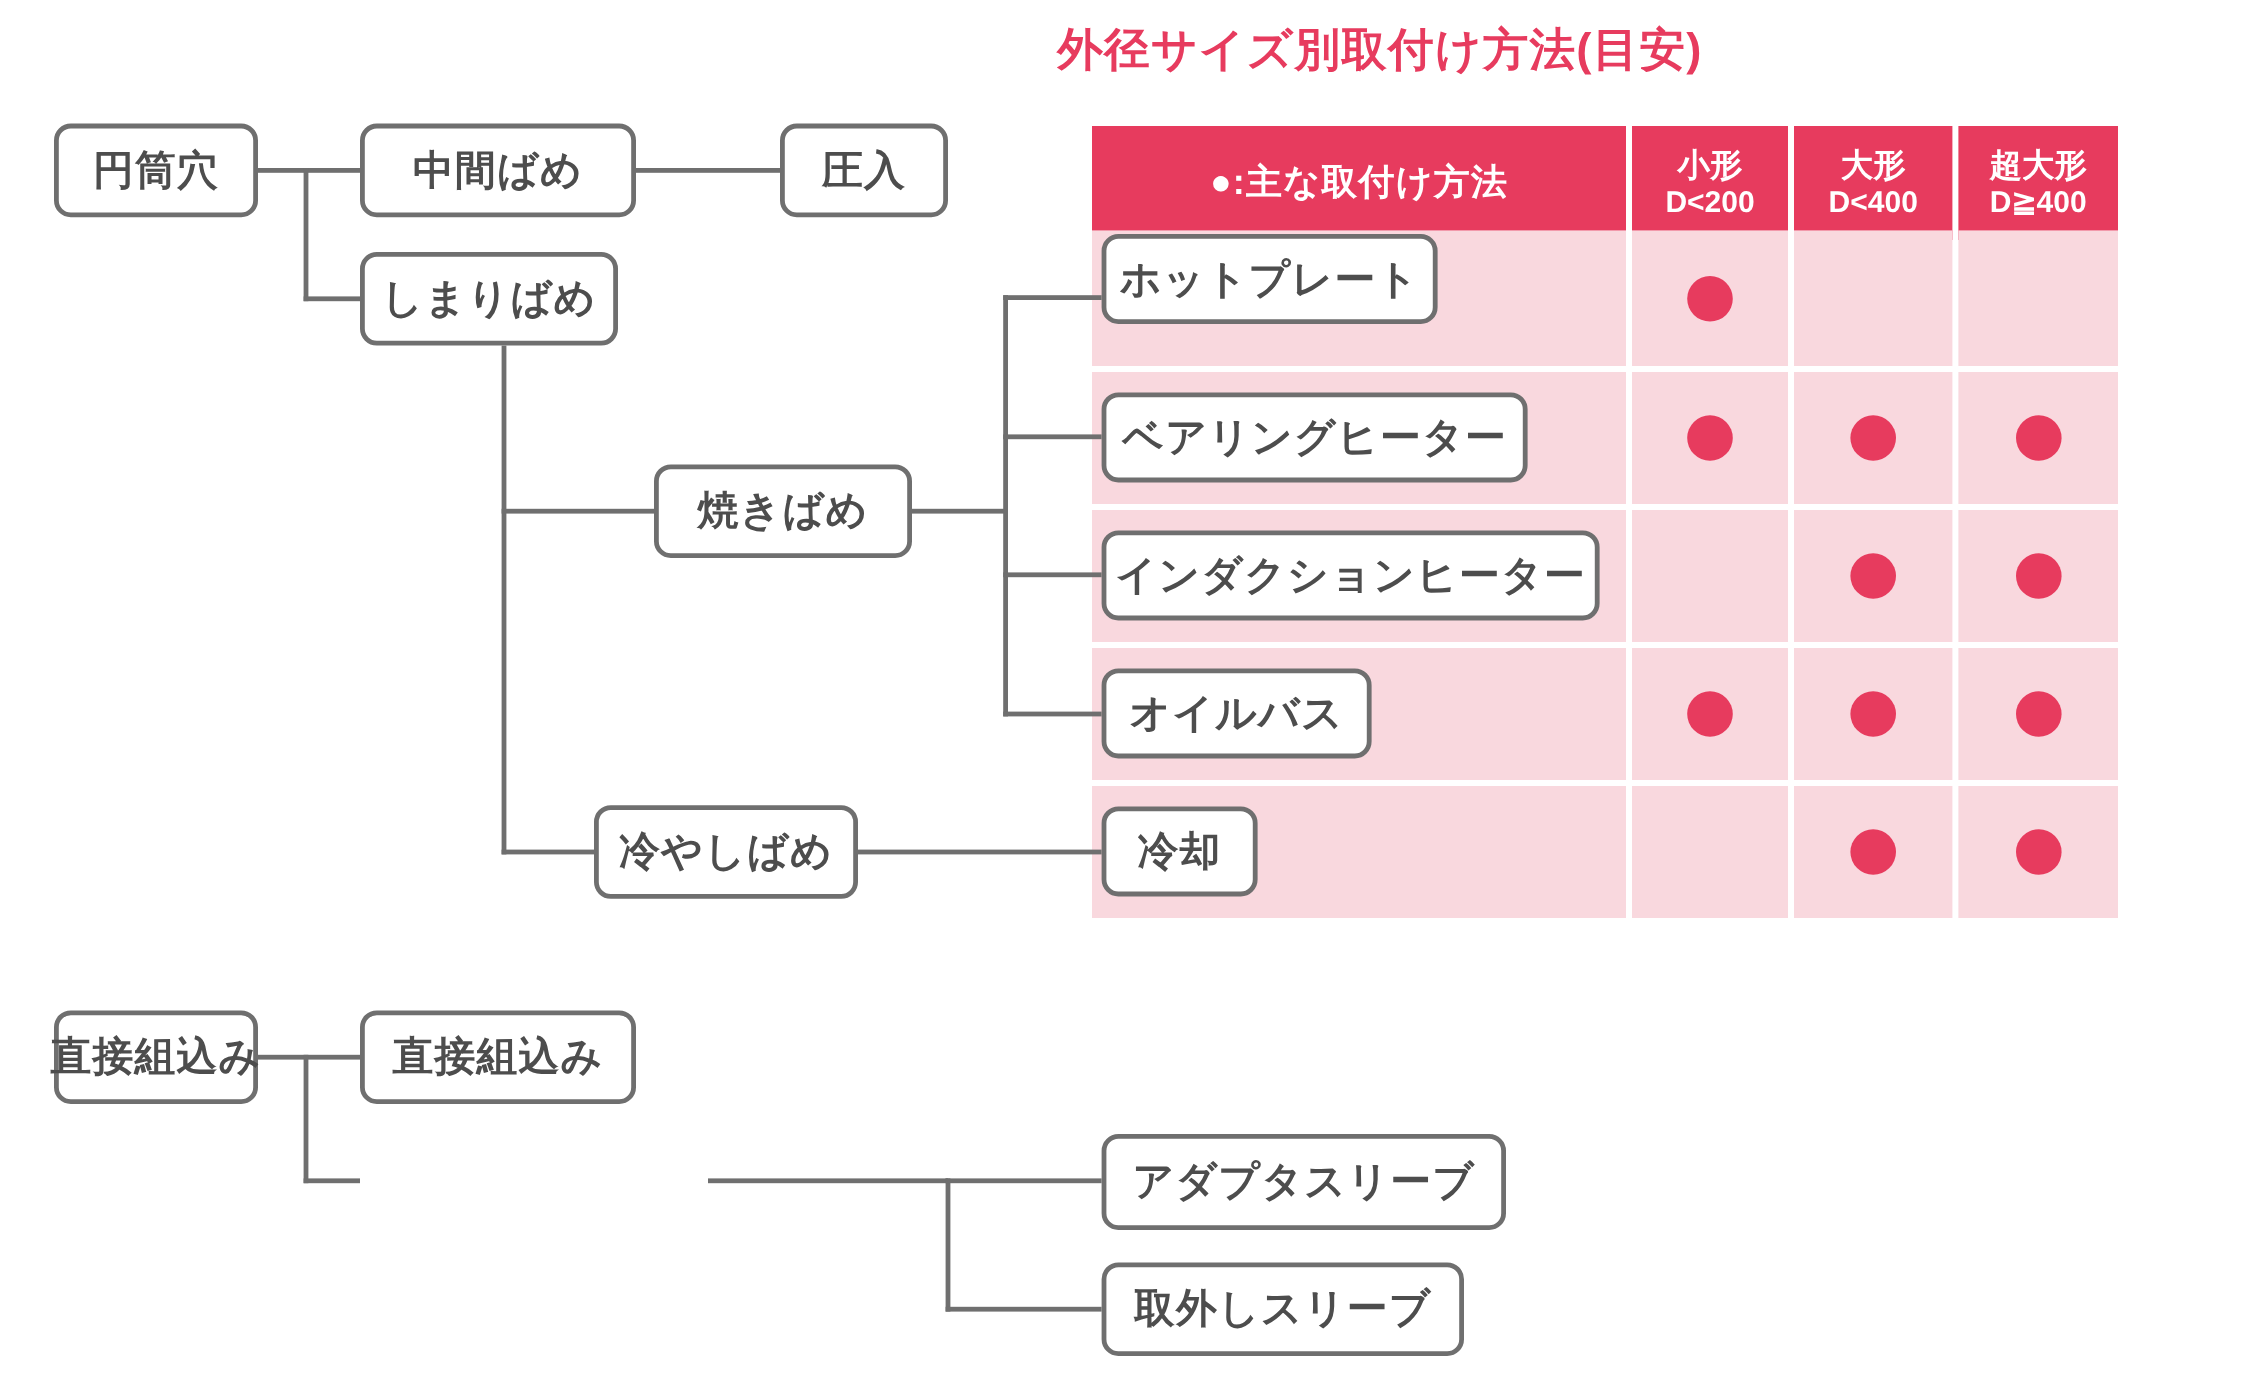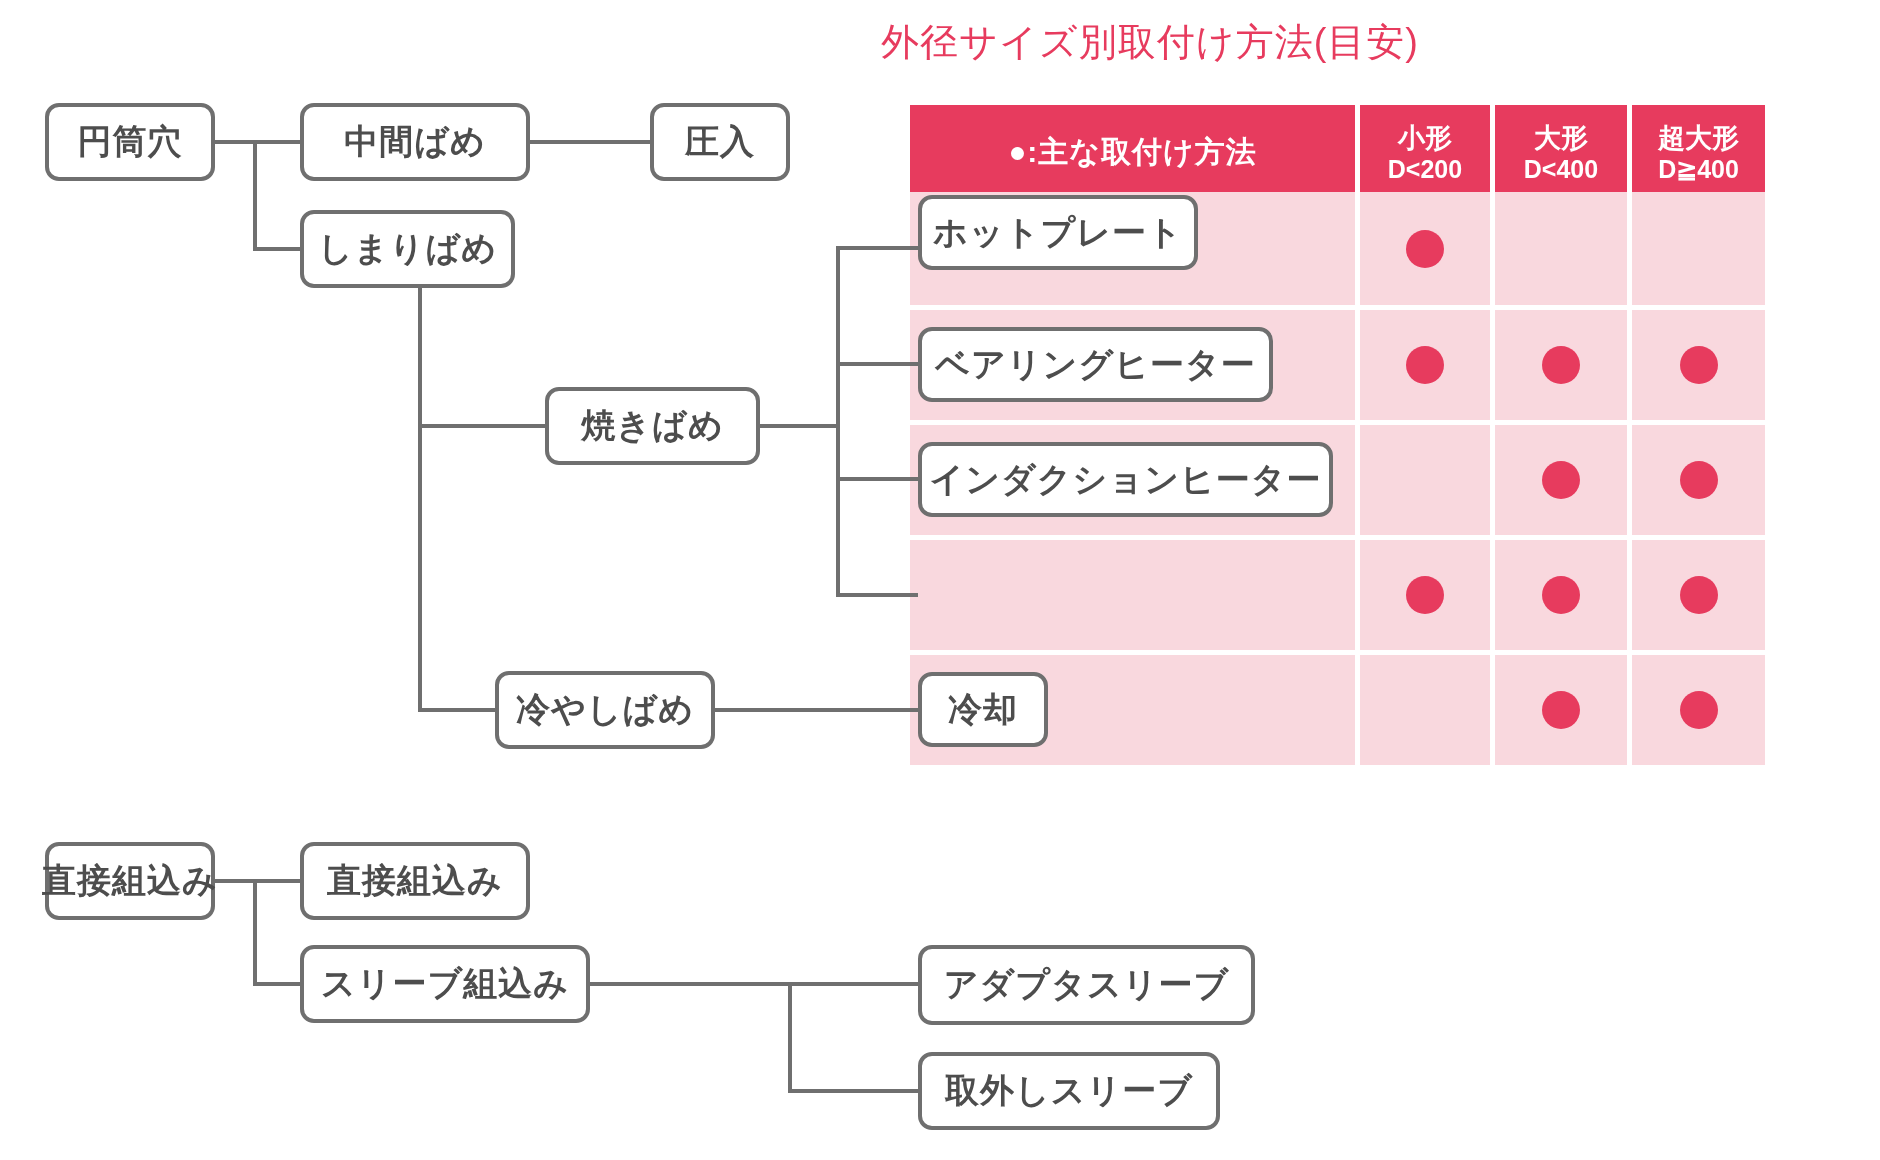--- a/index.html
+++ b/index.html
@@ -7,21 +7,21 @@
     --light-pink:#f9d8de;
     --line-gray:#6f6f6f;
     --text-gray:#4d4d4d;
   }
   *{margin:0;padding:0;box-sizing:border-box;}
   html,body{width:1880px;height:1160px;background:#ffffff;overflow:hidden;
     font-family:"Liberation Sans", sans-serif;}
   .canvas{position:relative;width:1880px;height:1160px;background:#fff;}
 
   .title{position:absolute;left:860px;top:16px;width:580px;height:52px;
-    color:var(--accent-red);font-size:38px;font-weight:normal;text-align:center;
+    color:var(--accent-red);font-size:38px;font-weight:bold;text-align:center;
     line-height:52px;letter-spacing:1px;white-space:nowrap;}
 
   
   .c0{left:910px;width:445px;}
   .c1{left:1360px;width:130px;}
   .c2{left:1495px;width:132px;}
   .c3{left:1632px;width:133px;}
   .r0{top:192px;height:113px;}
   .r1{top:310px;height:110px;}
   .r2{top:425px;height:110px;}
@@ -118,21 +118,21 @@
   <div class="box" style="left:45px;top:103px;width:170px;height:78px">円筒穴</div>
   <div class="box" style="left:300px;top:103px;width:230px;height:78px">中間ばめ</div>
   <div class="box" style="left:650px;top:103px;width:140px;height:78px">圧入</div>
   <div class="box" style="left:300px;top:210px;width:215px;height:78px">しまりばめ</div>
   <div class="box" style="left:545px;top:387px;width:215px;height:78px">焼きばめ</div>
   <div class="box" style="left:495px;top:671px;width:220px;height:78px">冷やしばめ</div>
 
   <div class="box" style="left:918px;top:195px;width:280px;height:75px">ホットプレート</div>
   <div class="box" style="left:918px;top:327px;width:355px;height:75px">ベアリングヒーター</div>
   <div class="box" style="left:918px;top:442px;width:415px;height:75px">インダクションヒーター</div>
+  <div class="box" style="left:918px;top:557px;width:225px;height:75px">オイルバス</div>
   <div class="box" style="left:918px;top:672px;width:130px;height:75px">冷却</div>
 
   <div class="box" style="left:45px;top:842px;width:170px;height:78px">直接組込み</div>
   <div class="box" style="left:300px;top:842px;width:230px;height:78px">直接組込み</div>
-  <div class="box" style="left:300px;top:945px;width:290px;height:78px">スリーブ組込み</div>
   <div class="box" style="left:918px;top:945px;width:337px;height:80px">アダプタスリーブ</div>
   <div class="box" style="left:918px;top:1052px;width:302px;height:78px">取外しスリーブ</div>
 
 </div>
 
 </body></html>

